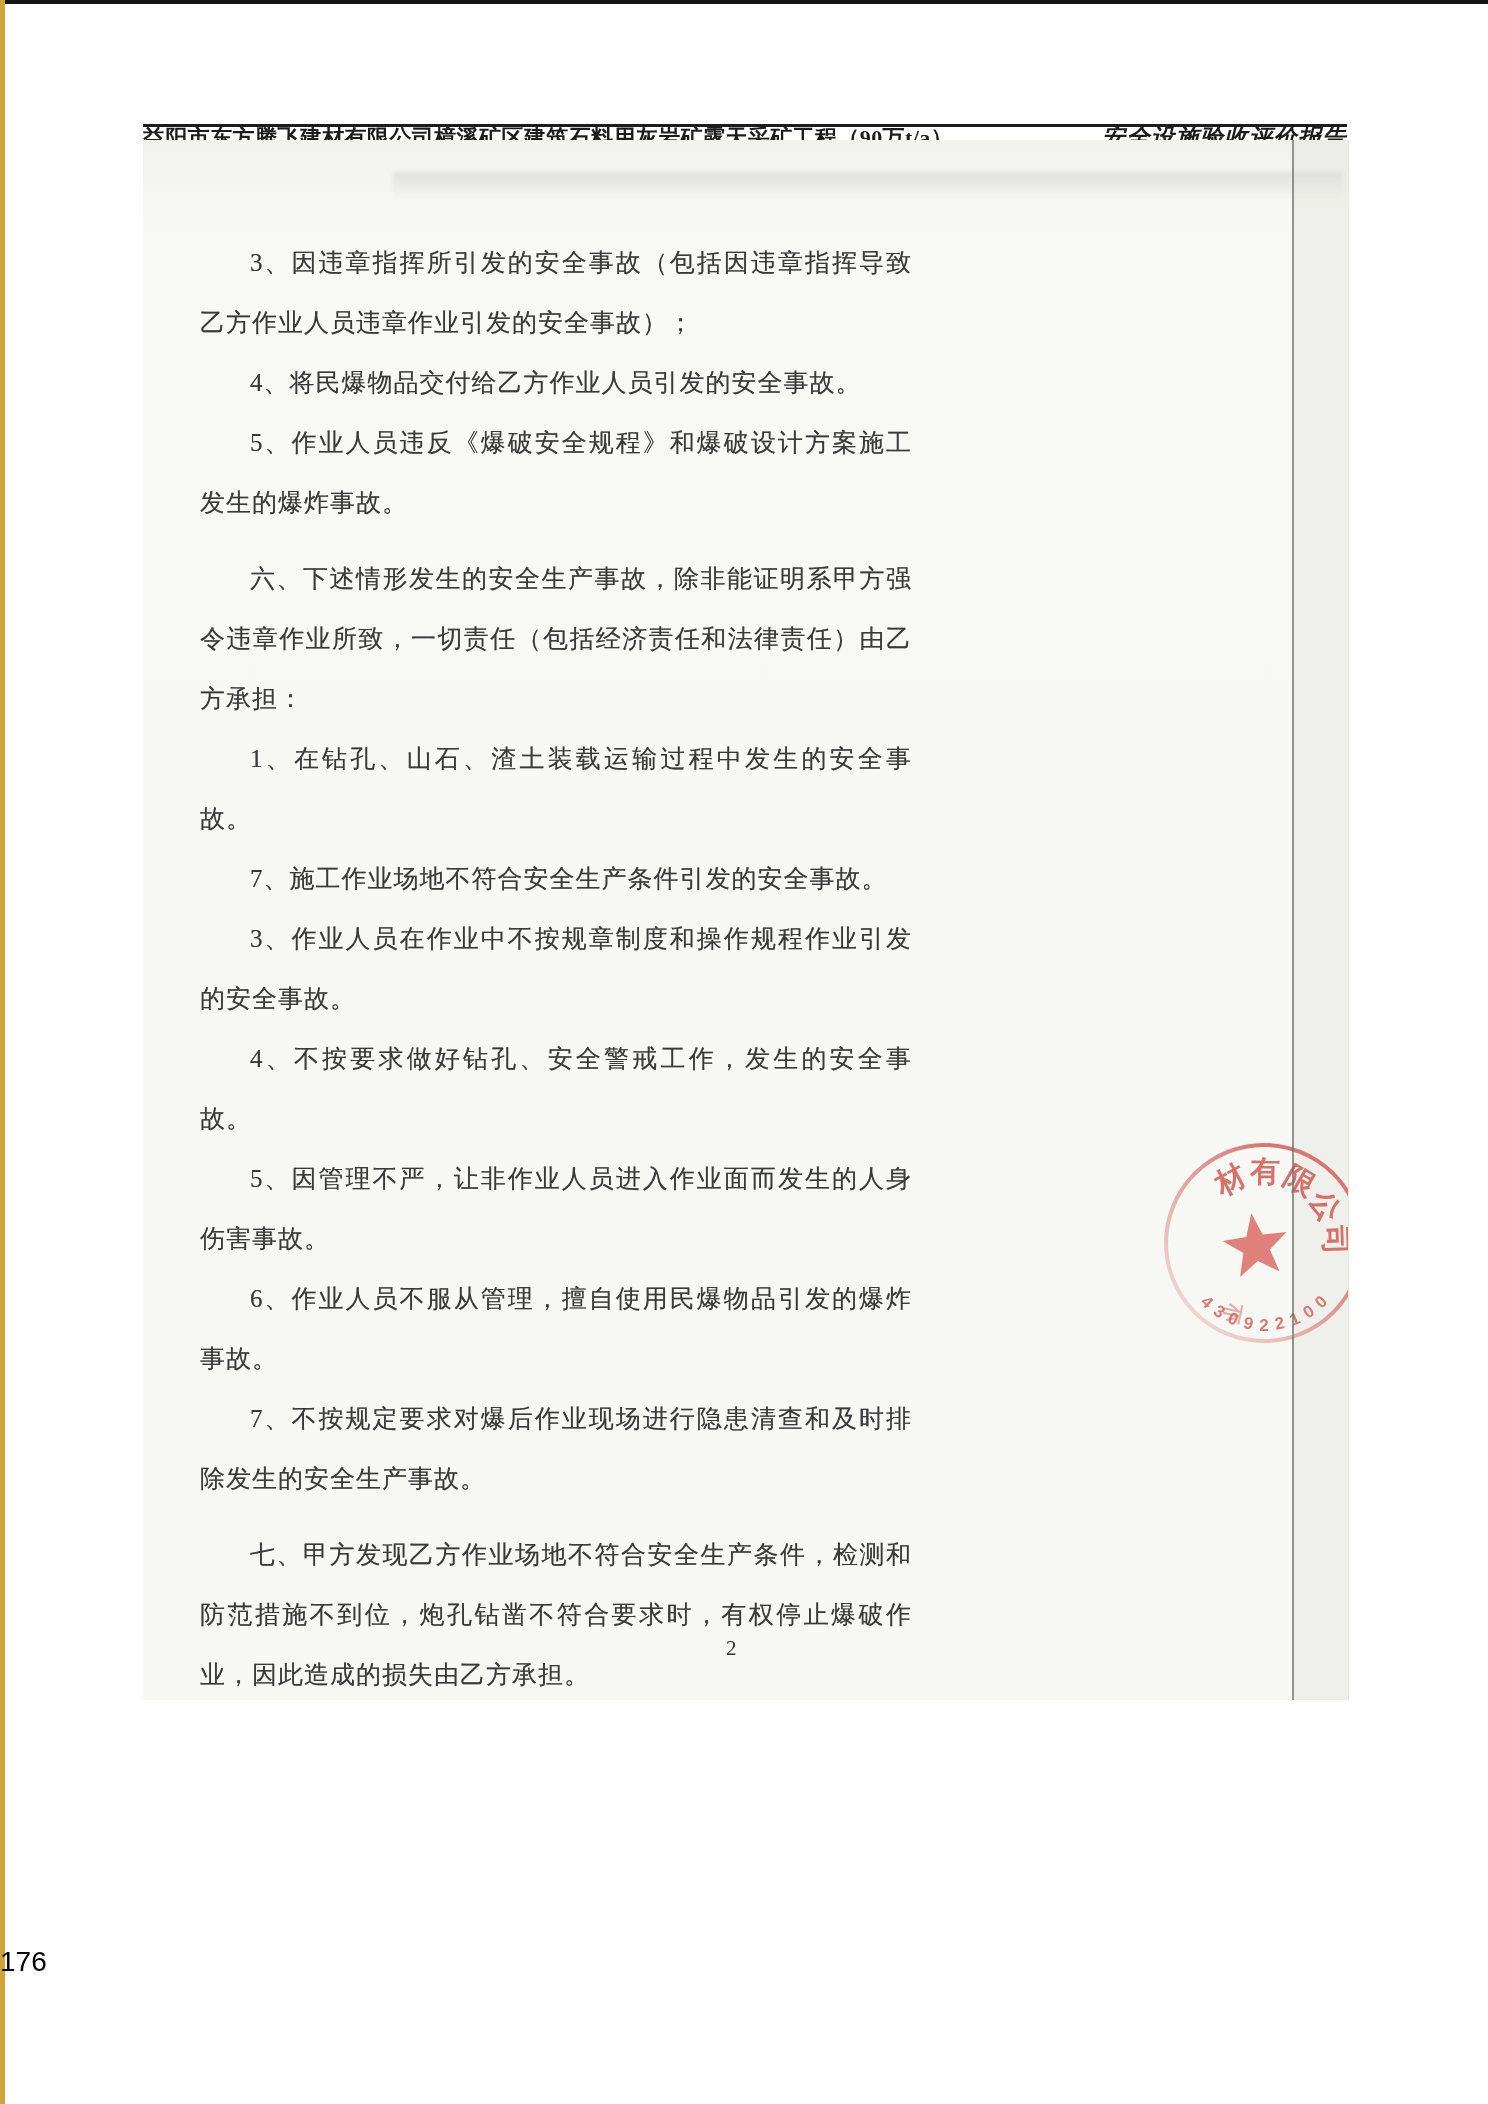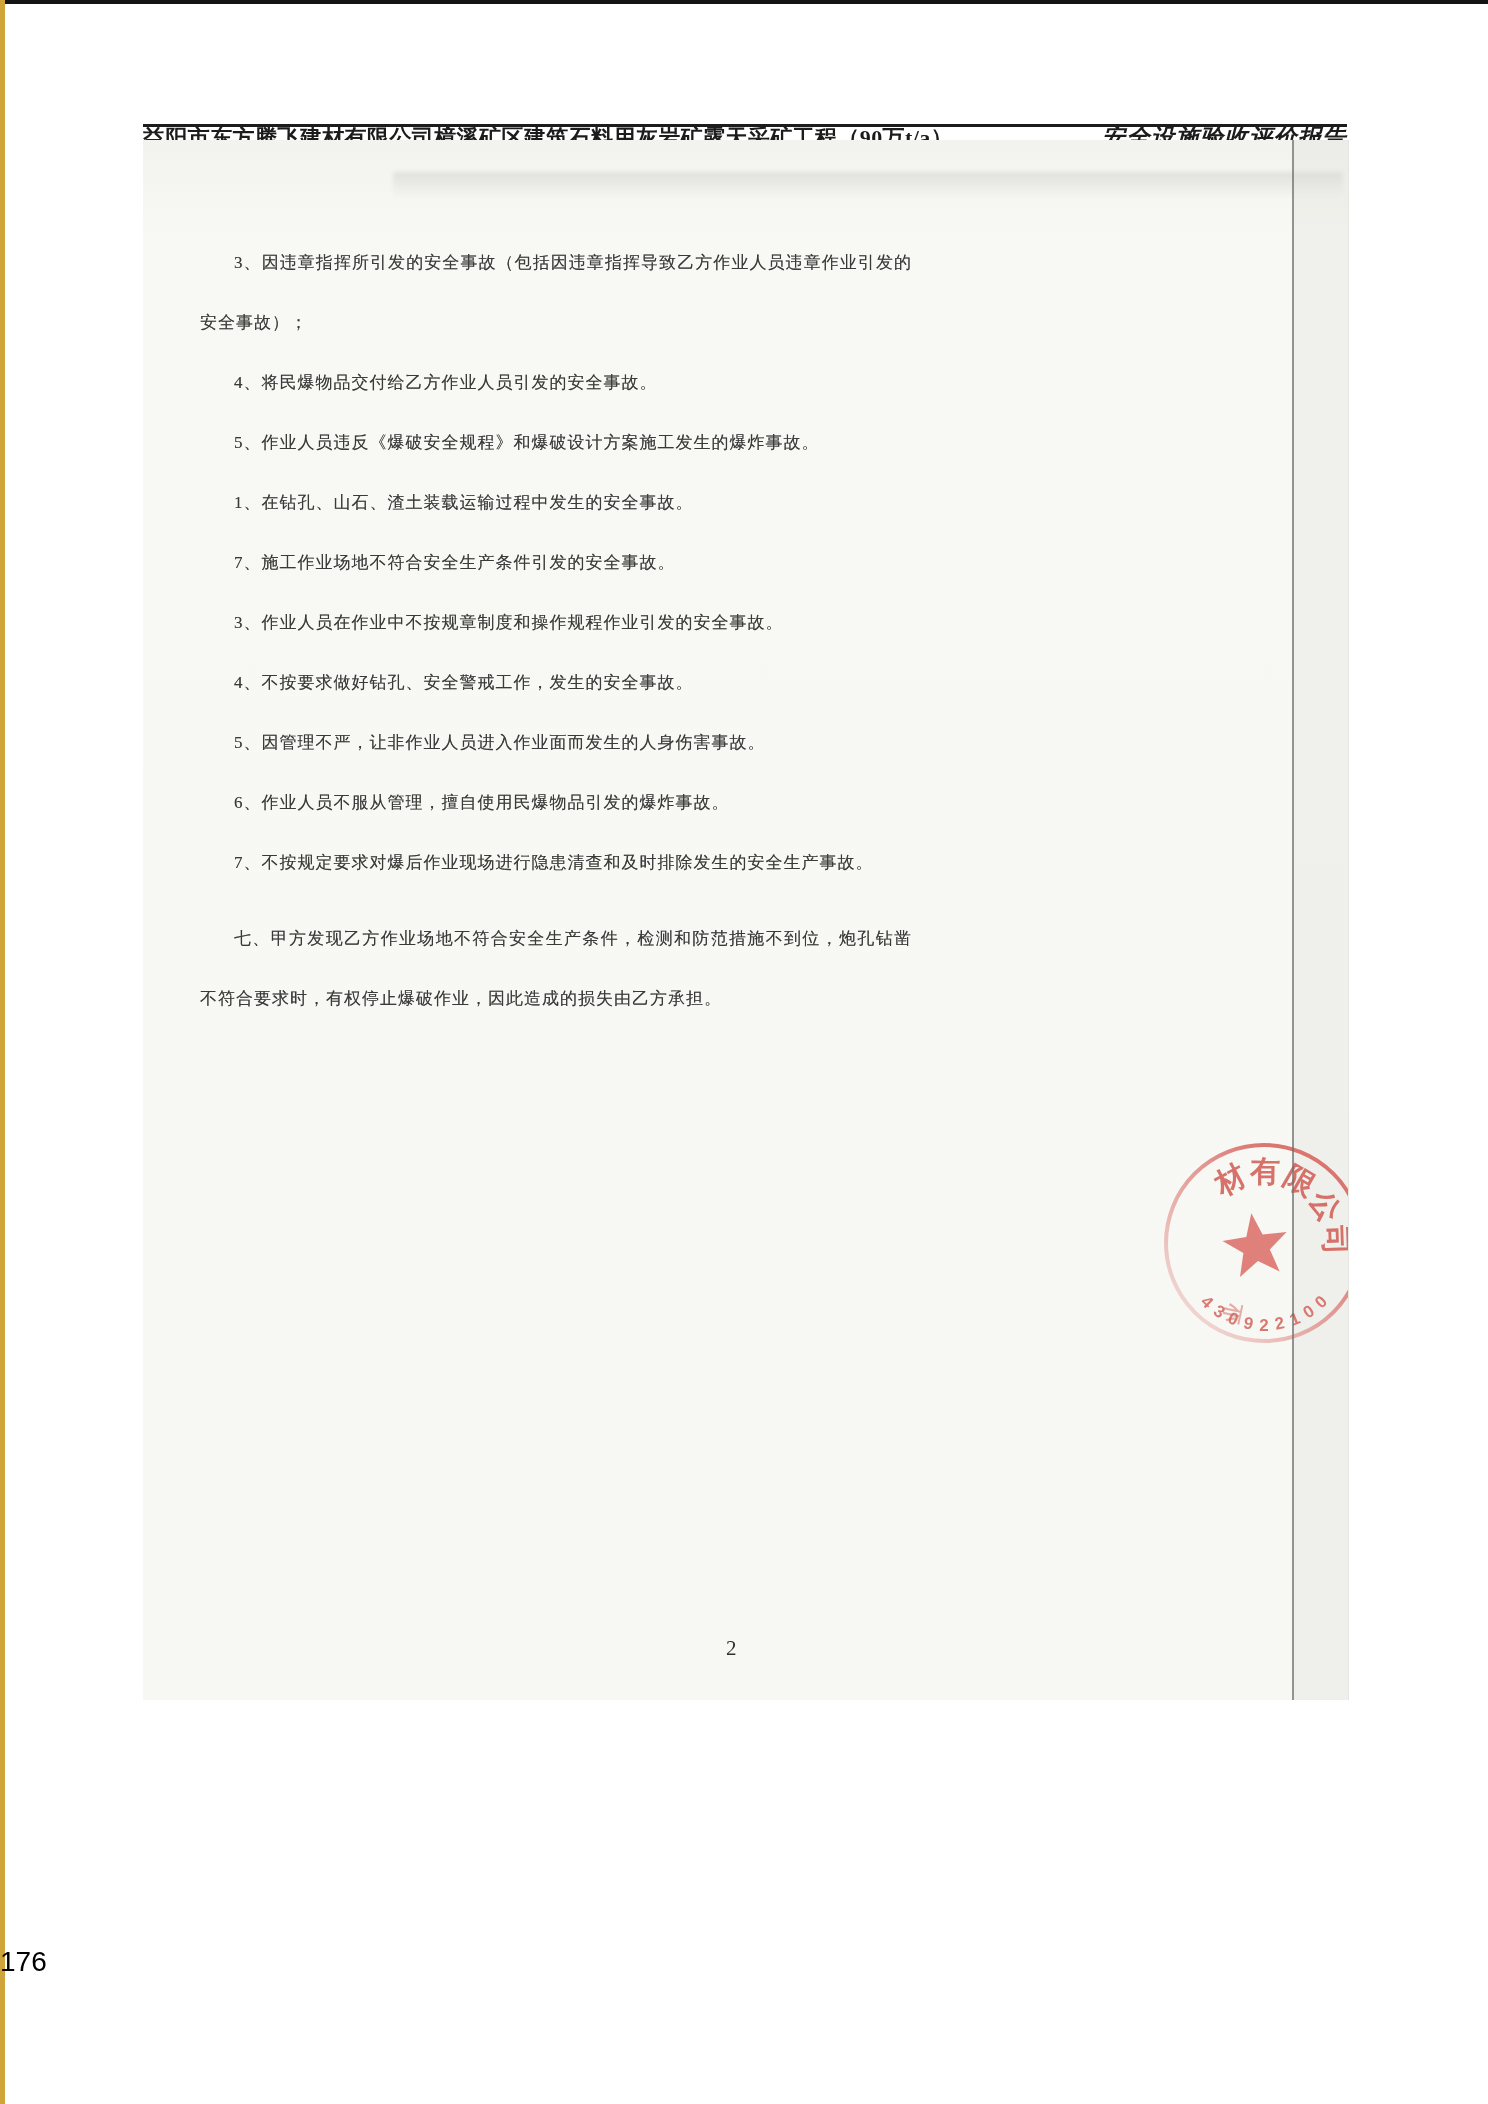--- a/index.html
+++ b/index.html
@@ -34,21 +34,21 @@
     position:absolute;left:1150px;top:0;width:55px;height:1560px;
     background:rgba(222,222,214,0.30);
   }
   .fold-line{
     position:absolute;left:1149px;top:0;width:2px;height:1560px;
     background:rgba(110,110,106,0.72);z-index:5;
   }
 
   .doc-text{
     position:absolute;left:57px;top:93px;width:712px;
-    font-size:17px;line-height:60px;letter-spacing:1px;
+    font-size:25px;line-height:60px;letter-spacing:1px;
     color:#3a3a3a;text-align:justify;z-index:2;
     text-shadow:0 0 0.5px rgba(70,70,70,0.55);
   }
   .doc-text p{margin:0;text-indent:2em;}
   .doc-text p.space-before{margin-top:16px;}
 
   .scan-pageno{position:absolute;left:583px;top:1496px;font-size:21px;color:#2f2f2f;z-index:2;}
 
   .seal{position:absolute;left:987px;top:960px;z-index:4;}
   .seal text{
@@ -77,20 +77,21 @@
   <div class="header-rule"></div>
 
   <div class="scan">
     <div class="scan-streak"></div>
     <div class="scan-right-band"></div>
 
     <div class="doc-text">
       <p>3、因违章指挥所引发的安全事故（包括因违章指挥导致乙方作业人员违章作业引发的安全事故）；</p>
       <p>4、将民爆物品交付给乙方作业人员引发的安全事故。</p>
       <p>5、作业人员违反《爆破安全规程》和爆破设计方案施工发生的爆炸事故。</p>
+      <p class="space-before">六、下述情形发生的安全生产事故，除非能证明系甲方强令违章作业所致，一切责任（包括经济责任和法律责任）由乙方承担：</p>
       <p>1、在钻孔、山石、渣土装载运输过程中发生的安全事故。</p>
       <p>7、施工作业场地不符合安全生产条件引发的安全事故。</p>
       <p>3、作业人员在作业中不按规章制度和操作规程作业引发的安全事故。</p>
       <p>4、不按要求做好钻孔、安全警戒工作，发生的安全事故。</p>
       <p>5、因管理不严，让非作业人员进入作业面而发生的人身伤害事故。</p>
       <p>6、作业人员不服从管理，擅自使用民爆物品引发的爆炸事故。</p>
       <p>7、不按规定要求对爆后作业现场进行隐患清查和及时排除发生的安全生产事故。</p>
       <p class="space-before">七、甲方发现乙方作业场地不符合安全生产条件，检测和防范措施不到位，炮孔钻凿不符合要求时，有权停止爆破作业，因此造成的损失由乙方承担。</p>
     </div>
 

